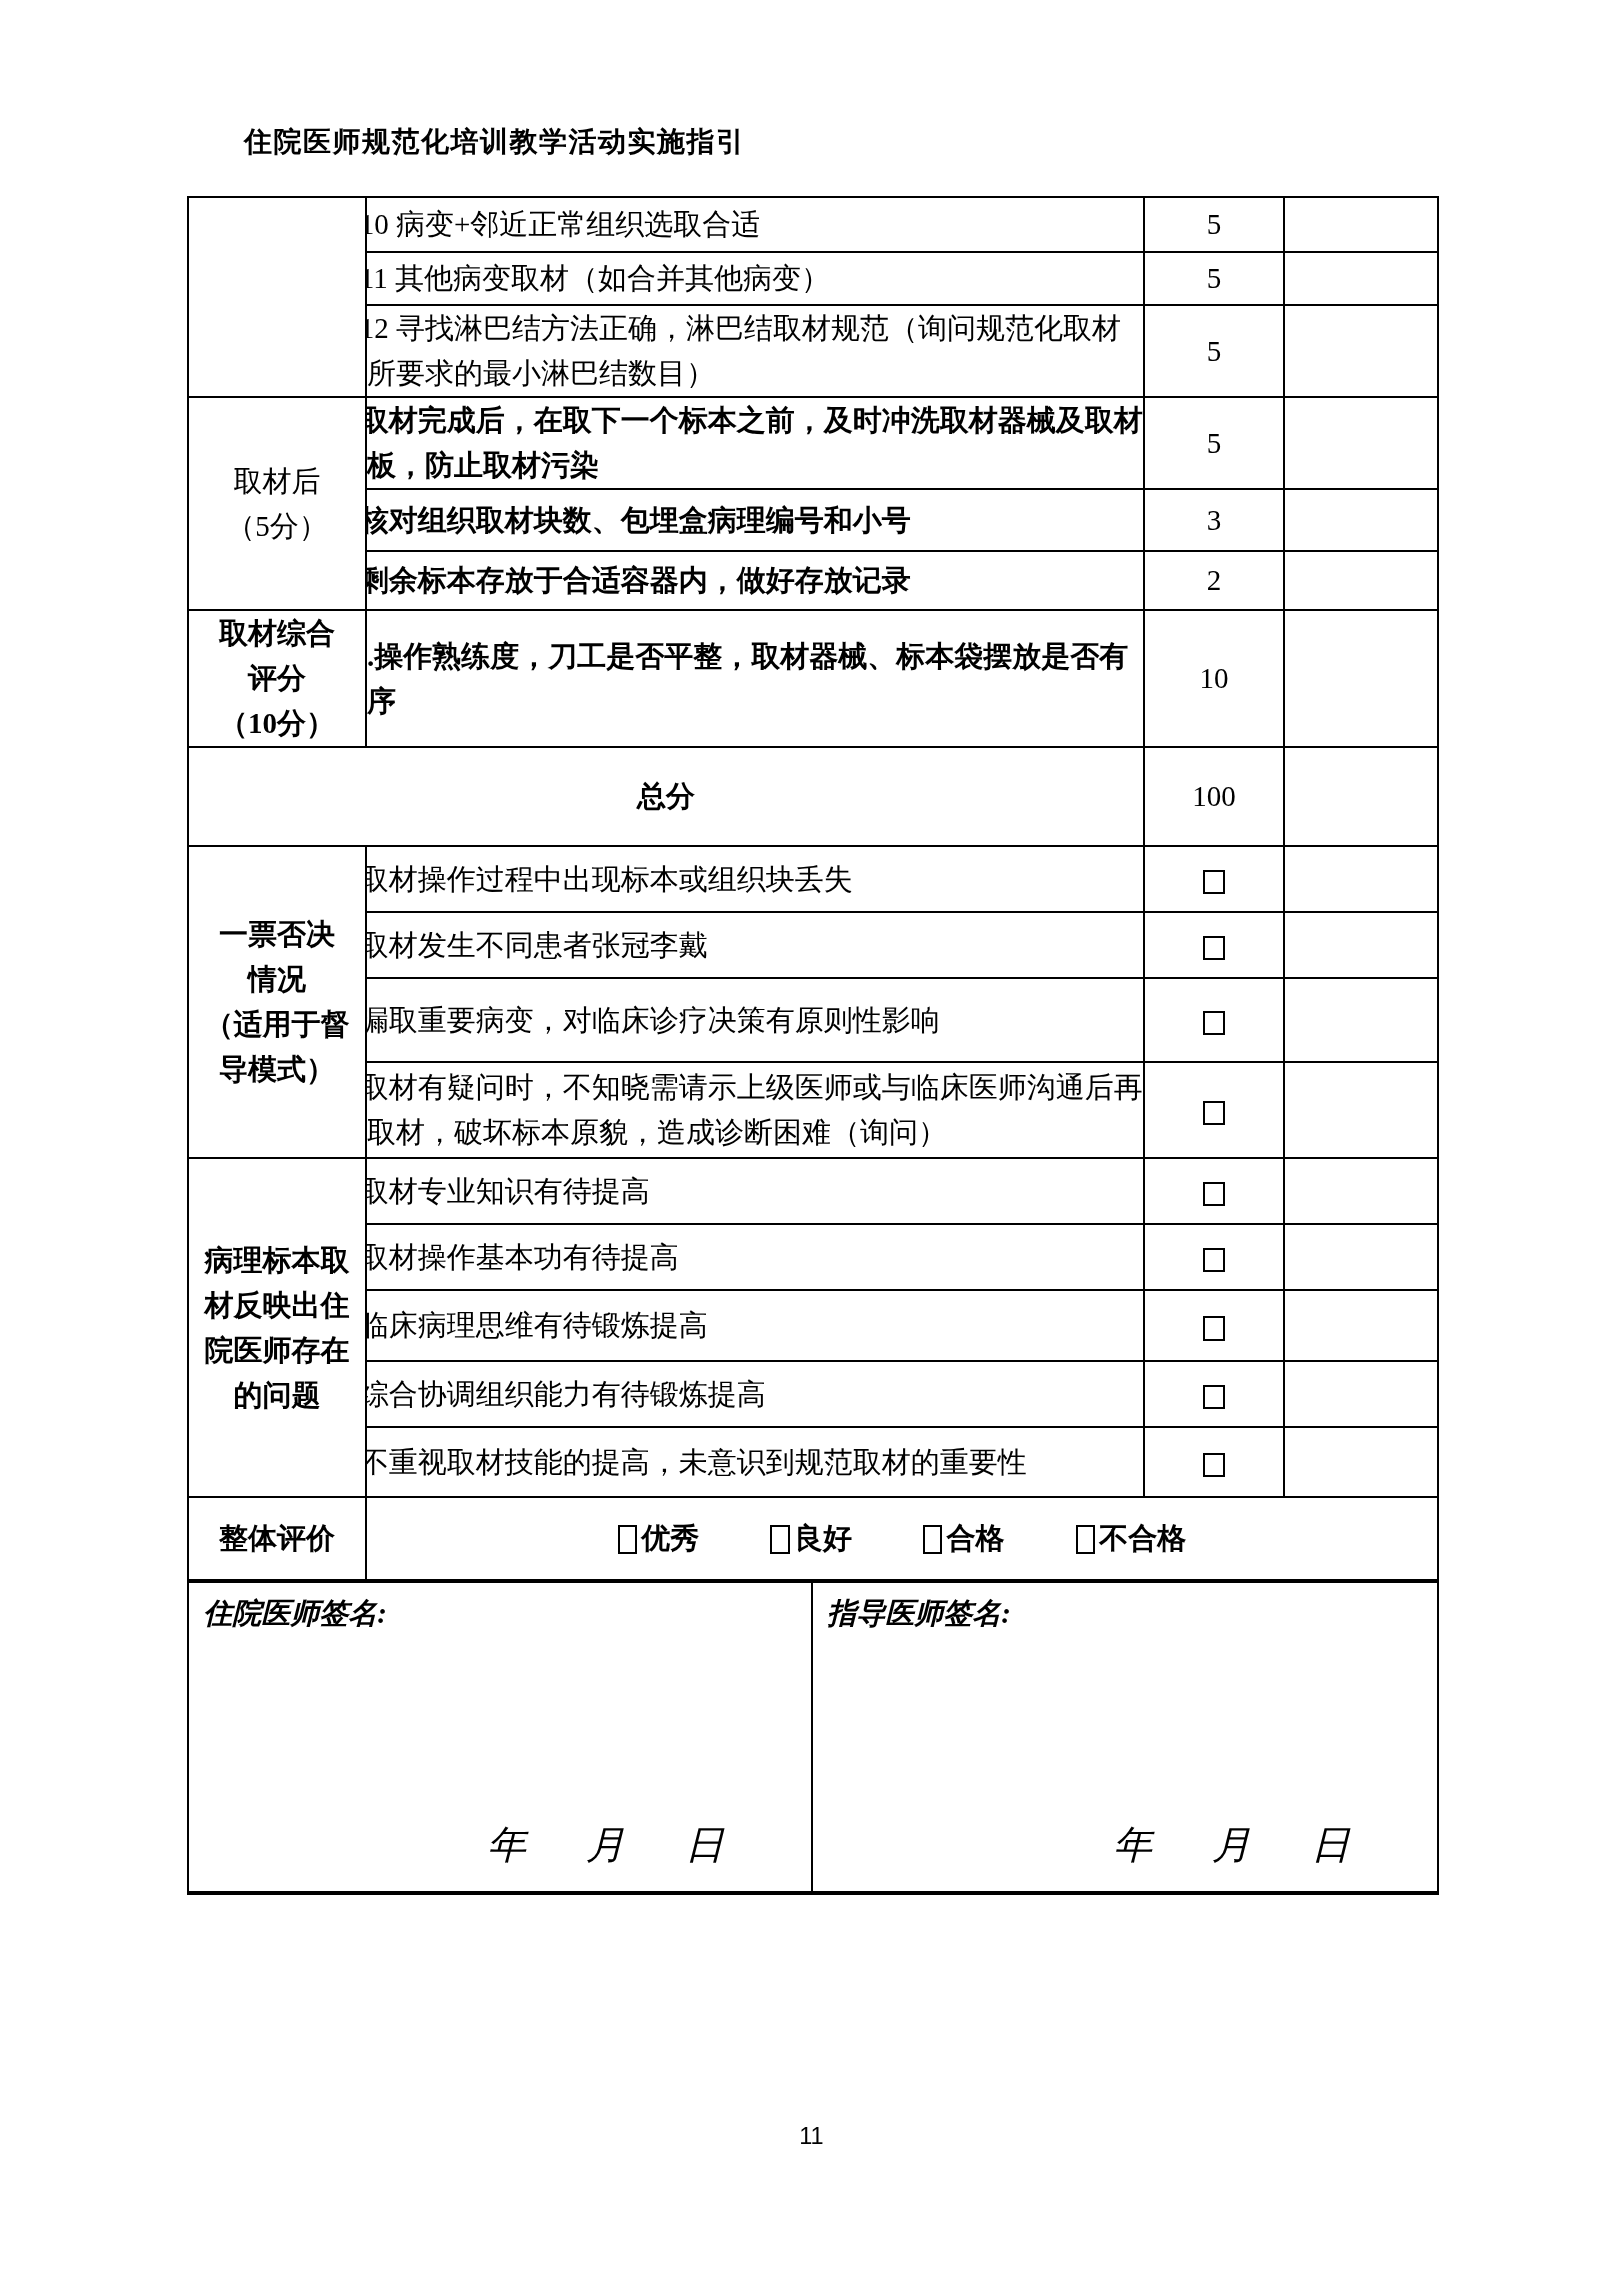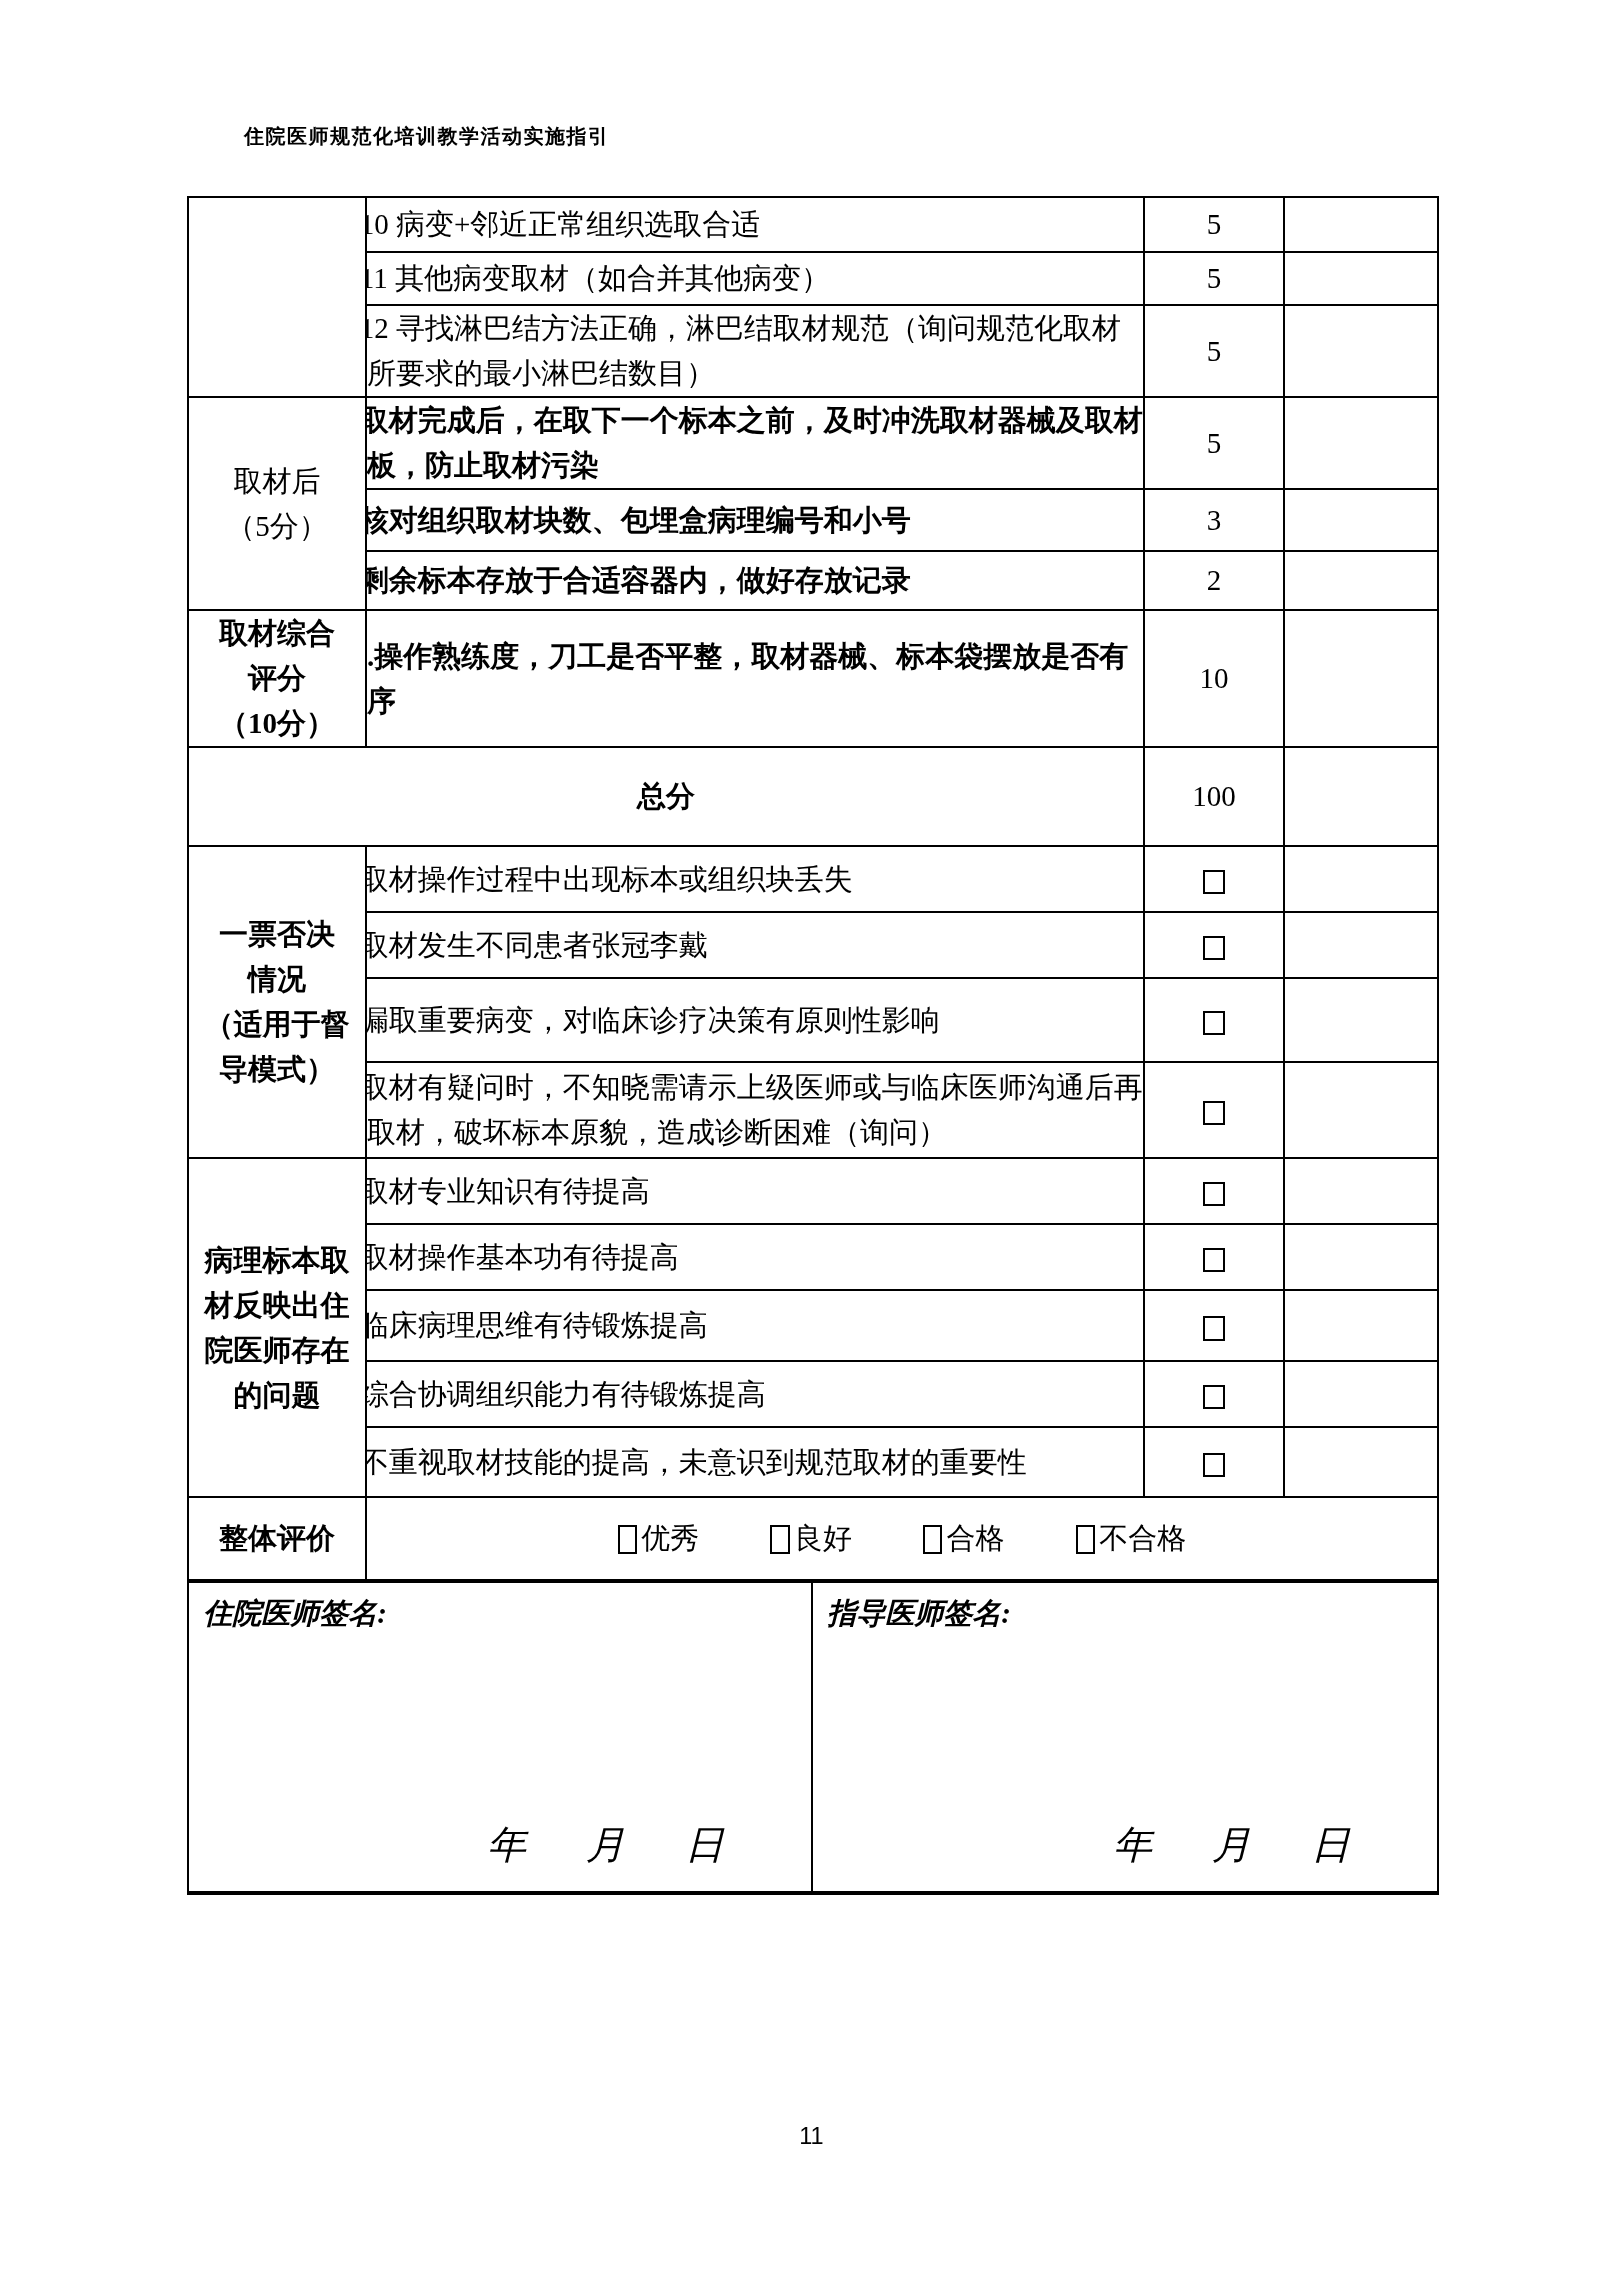--- a/index.html
+++ b/index.html
@@ -2,21 +2,21 @@
 <html style="font-size:8.2px"><head>
 <meta charset="utf-8">
 <style>
   html,body{margin:0;padding:0;}
   body{
     width:1623px;height:2295px;background:#ffffff;position:relative;
     font-family:"Liberation Serif","DejaVu Serif",serif;color:#000;
   }
   .doc-title{
     position:absolute;left:244px;top:123px;
-    font-size:20px;font-weight:bold;letter-spacing:1.5px;white-space:nowrap;
+    font-size:28px;font-weight:bold;letter-spacing:1.5px;white-space:nowrap;
   }
   .table-wrap{
     position:absolute;left:187px;top:196px;width:1252px;
     border:2px solid #000;border-bottom-width:4.1px;box-sizing:border-box;
     background:#fff;
   }
   table.eval{
     border-collapse:collapse;border:hidden;table-layout:fixed;width:100%;
   }
   table.eval td{
@@ -33,21 +33,21 @@
   }
   td.item-cell.bold{font-weight:bold;}
   td.score-cell{text-align:center;}
   td.total-cell{text-align:center;font-weight:bold;}
   td.blank-cell{}
   .cb{
     display:inline-block;width:17.4px;height:20.4px;border:2.6px solid #000;
     vertical-align:middle;background:#fff;
   }
   td.options-cell{text-align:center;}
-  .opt{display:inline-block;margin:0 32px;white-space:nowrap;}
+  .opt{display:inline-block;margin:0 32px;white-space:nowrap;font-weight:bold;}
   .opt .cb{width:15.3px;height:25.6px;margin-right:4.1px;position:relative;top:-2px;}
   .sig-row{
     display:flex;border-top:4.1px solid #000;height:312px;box-sizing:border-box;font-style:italic;
   }
   .sig-cell{
     position:relative;flex:1 1 50%;box-sizing:border-box;
   }
   .sig-cell.left{border-right:2px solid #000;}
   .sig-label{
     position:absolute;left:14.3px;top:11.2px;font-size:29px;font-weight:bold;

